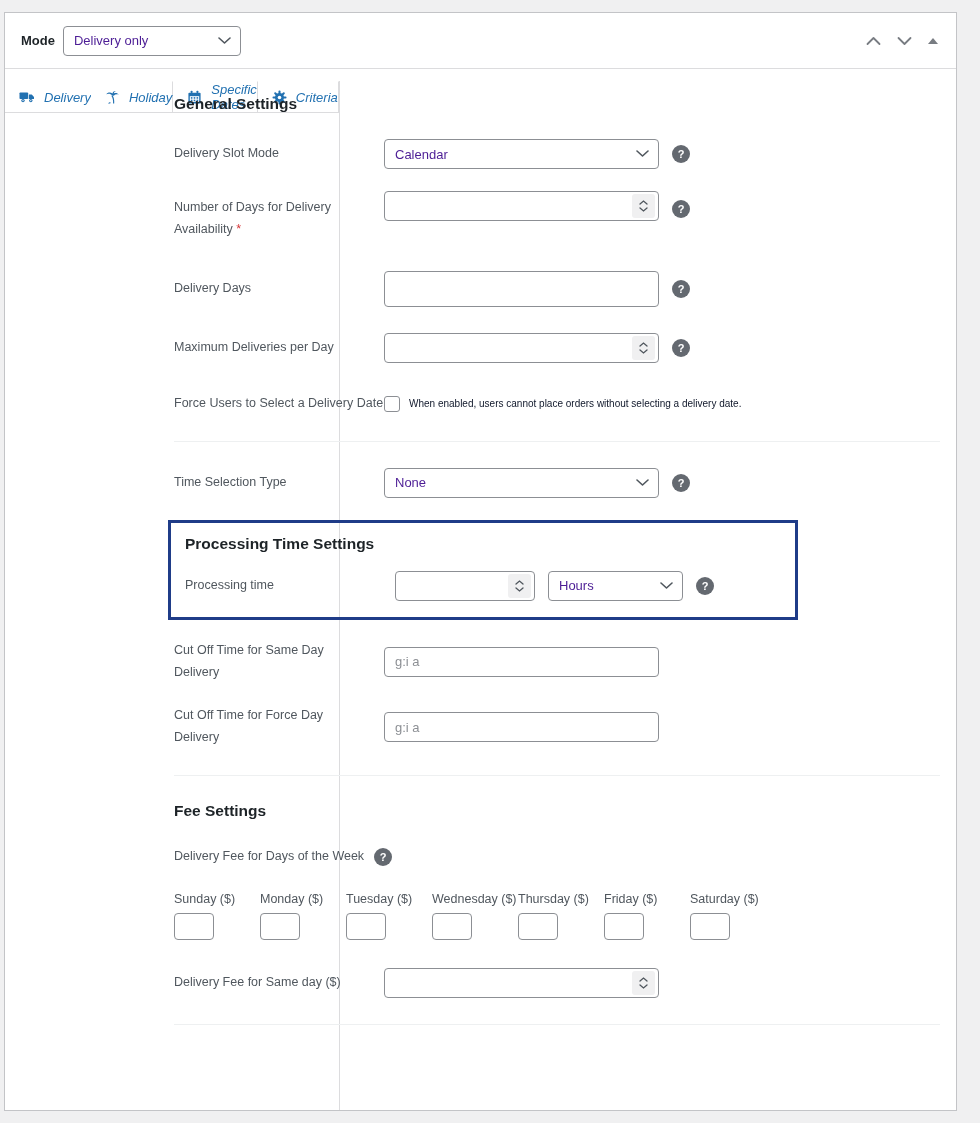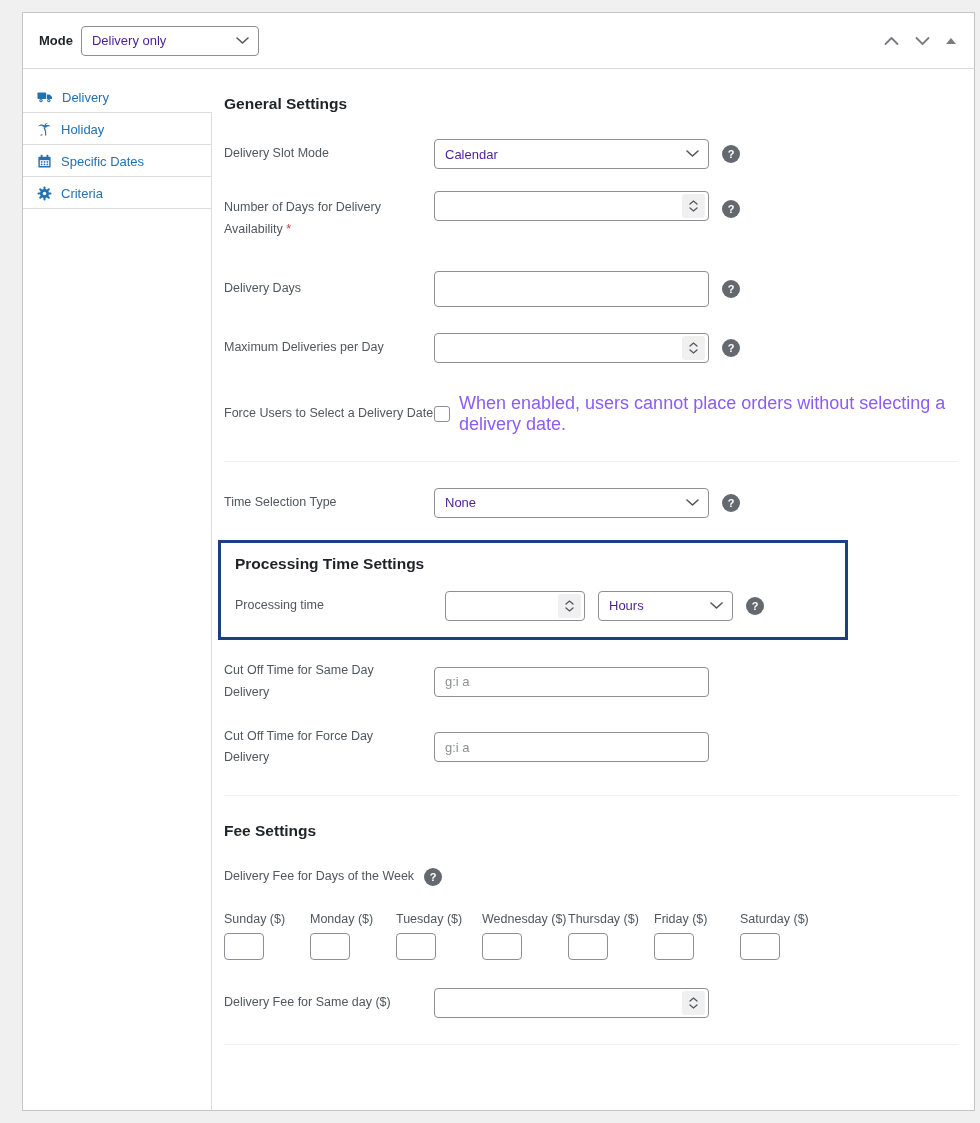--- a/index.html
+++ b/index.html
@@ -5,21 +5,21 @@
   * { box-sizing: border-box; margin: 0; padding: 0; }
   html,body { width: 980px; height: 1123px; }
   body {
     background: #f0f0f1;
     font-family: "Liberation Sans", sans-serif;
     position: relative;
     color: #3c434a;
   }
   .panel {
     position: absolute;
-    left: 22px; top: 12px;
+    left: 4px; top: 12px;
     width: 953px; height: 1099px;
     background: #fff;
     border: 1px solid #c3c4c7;
     overflow: hidden;
   }
   
   .mode-bar {
     height: 56px;
     display: flex;
     align-items: center;
@@ -46,21 +46,21 @@
   .modebar-icons { margin-left: auto; display: flex; align-items: center; gap: 16px; }
   .icon-btn { cursor: pointer; line-height: 0; display: inline-flex; align-items: center; }
   .tri-up {
     width: 0; height: 0; cursor: pointer;
     border-left: 5px solid transparent;
     border-right: 5px solid transparent;
     border-bottom: 6px solid #787c82;
   }
   
   .body-area { display: flex; height: calc(100% - 56px); }
-  .sidebar { width: 189px; display: flex; flex-direction: column; padding-top: 12px; flex-shrink: 0; }
+  .sidebar { width: 157px; display: flex; flex-direction: row; padding-top: 12px; flex-shrink: 0; font-style: italic; }
   .tab {
     height: 32px;
     display: flex; align-items: center; gap: 9px;
     padding-left: 14px;
     font-size: 13px;
     color: #2271b1;
     border-bottom: 1px solid #dcdcde;
     border-right: 1px solid #dcdcde;
     border-top: 1px solid transparent;
     cursor: pointer;
@@ -112,21 +112,21 @@
     font-size: 11px; font-weight: bold;
     display: inline-flex; align-items: center; justify-content: center;
     flex-shrink: 0; cursor: pointer;
     font-family: "Liberation Sans", sans-serif;
   }
   .checkbox {
     width: 16px; height: 16px;
     border: 1px solid #8c8f94; border-radius: 3px;
     background: #fff; display: inline-block; flex-shrink: 0; cursor: pointer;
   }
-  .desc { font-size: 18px; color: #8b5cf6; }
+  .desc { font-size: 10px; color: #0f172a; }
   .divider { border: none; border-top: 1px solid #eef0f1; margin: 26px 0; }
   .nowrap { white-space: nowrap; }
   
   .highlight-box {
     border: 3px solid #1f3c88;
     width: 630px;
     margin: 2px 0 20px -6px;
     padding: 12px 14px 16px 14px;
   }
   .highlight-box h2.sec { margin-bottom: 18px; }

